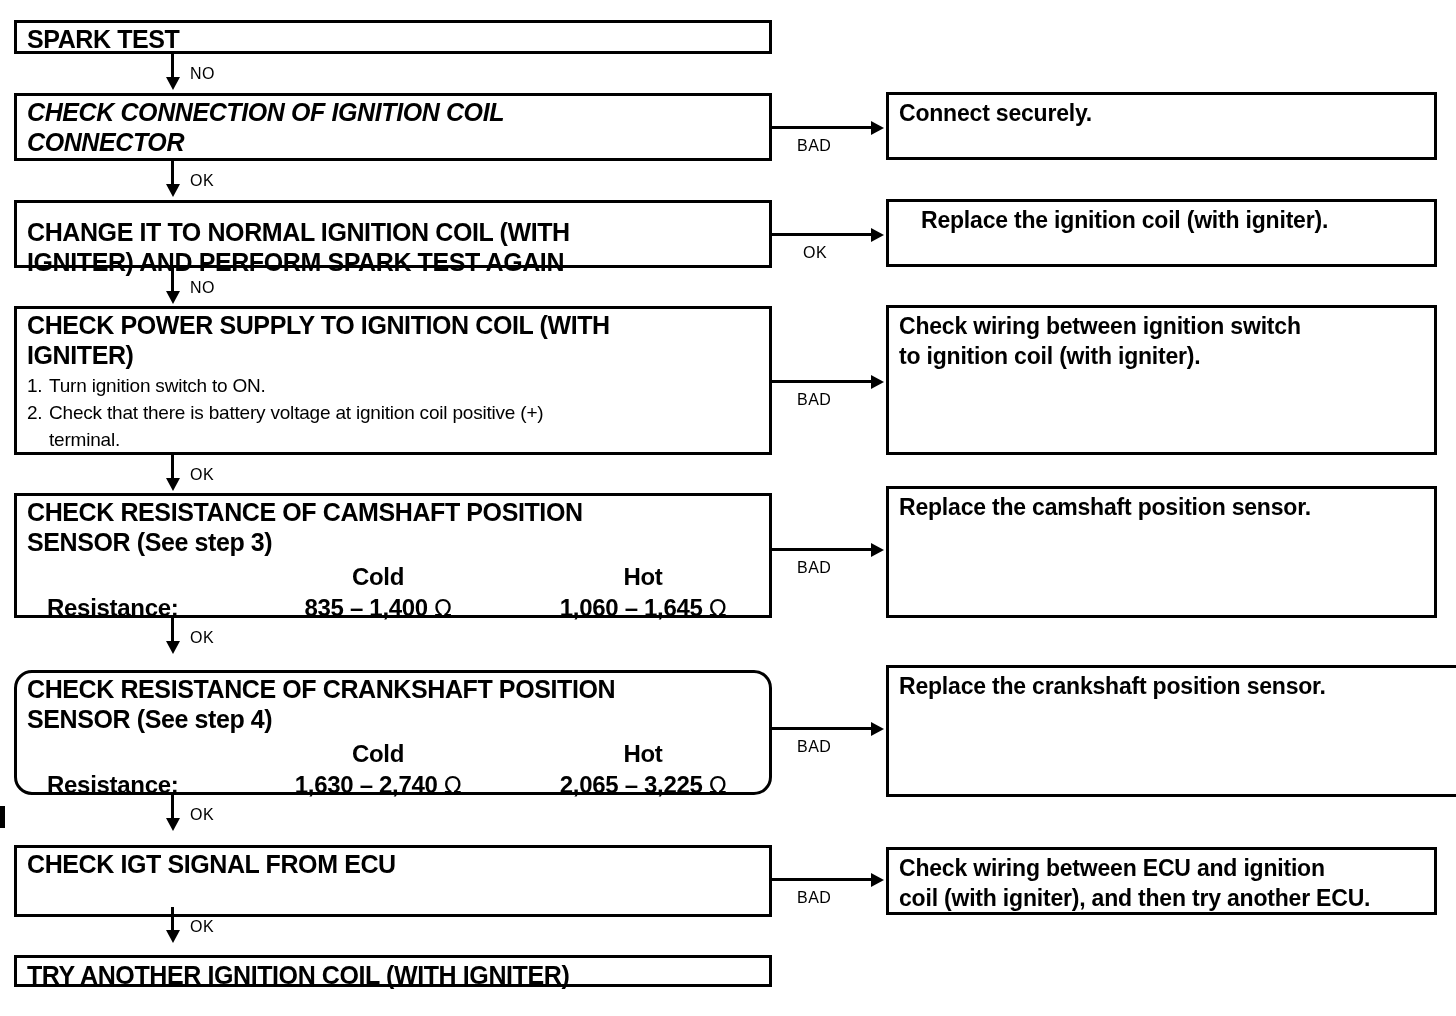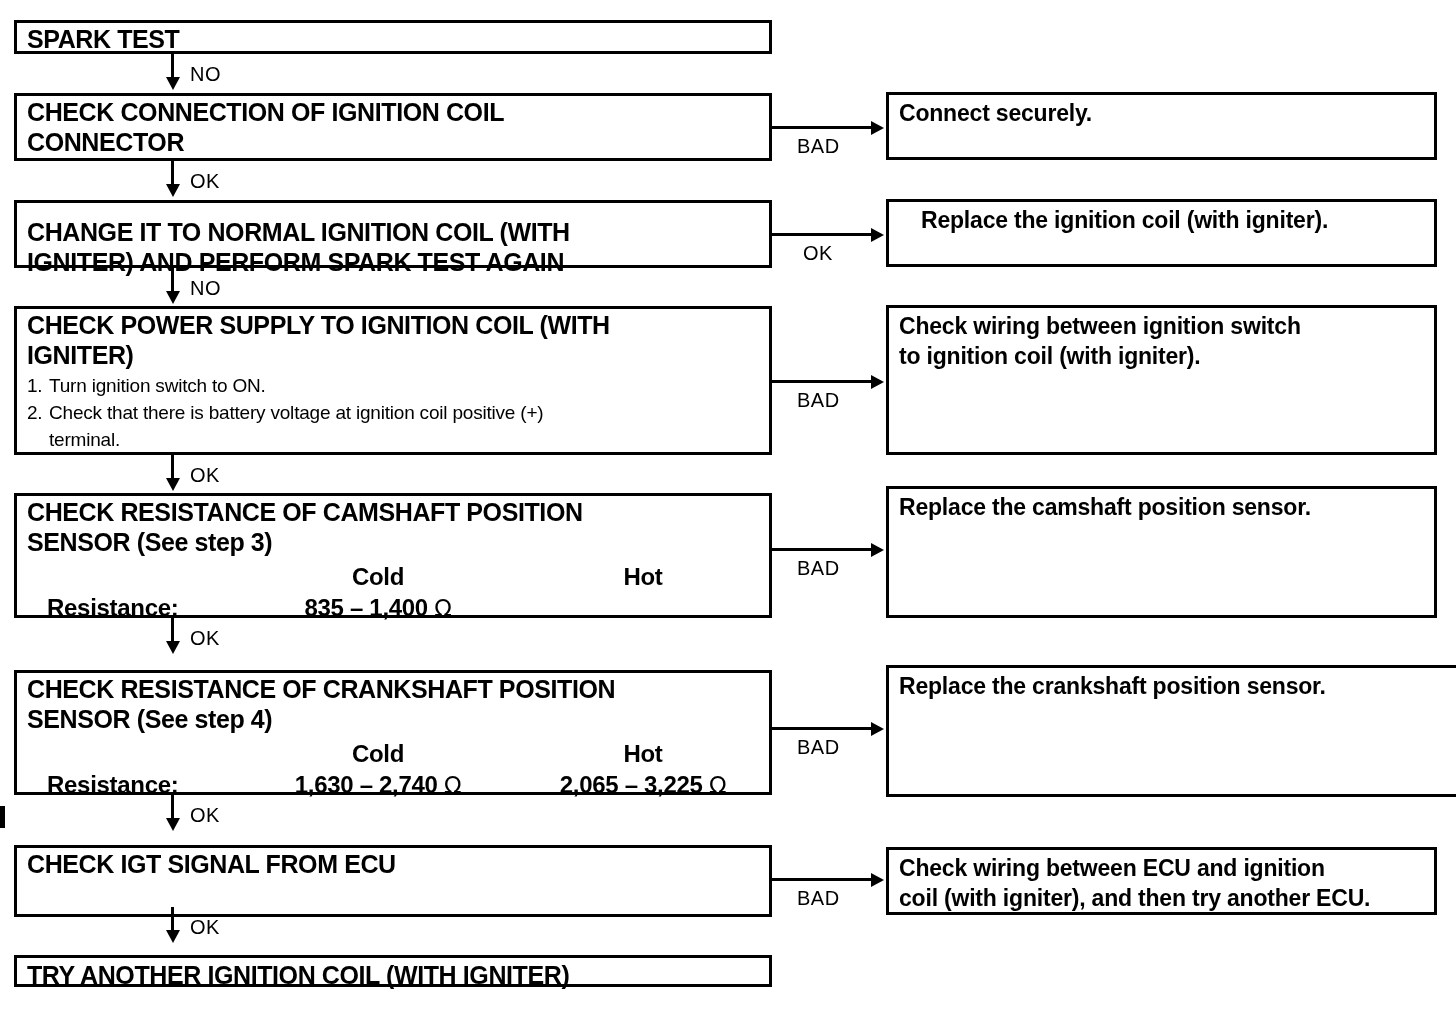--- a/index.html
+++ b/index.html
@@ -126,21 +126,21 @@
   .arrow-right {
     position: absolute;
     width: 0;
     height: 0;
     border-top: 7px solid transparent;
     border-bottom: 7px solid transparent;
     border-left: 13px solid #000000;
   }
   .edge-label {
     position: absolute;
-    font-size: 20px;
+    font-size: 16px;
     line-height: 24px;
     letter-spacing: 0.5px;
     white-space: nowrap;
   }
   .speck {
     position: absolute;
     background: #000000;
   }
 </style>
 </head>
@@ -151,21 +151,21 @@
   <div class="box" style="left:14px; top:20px; width:758px; height:34px;">
     <div class="box-inner" style="padding-top:1px;">
       <div class="hdg">SPARK TEST</div>
     </div>
   </div>
 
   <div class="vline" style="left:171px; top:54px; height:28px;"></div>
   <div class="arrow-down" style="left:166px; top:77px;"></div>
   <div class="edge-label" style="left:190px; top:62px;">NO</div>
 
-  <div class="box" style="left:14px; top:93px; width:758px; height:68px;">
+  <div class="box" style="left:14px; top:93px; width:758px; height:68px;font-style:italic;">
     <div class="box-inner" style="padding-top:1px;">
       <div class="hdg">CHECK CONNECTION OF IGNITION COIL
 CONNECTOR</div>
     </div>
   </div>
   <div class="hline" style="left:772px; top:126px; width:100px;"></div>
   <div class="arrow-right" style="left:871px; top:121px;"></div>
   <div class="edge-label" style="left:797px; top:134px;">BAD</div>
   <div class="box right" style="left:886px; top:92px; width:551px; height:68px;">
     <div class="box-inner" style="padding-top:3px;">
@@ -233,38 +233,39 @@
 SENSOR (See step 3)</div>
       <div class="res-table">
         <div class="res-head">
           <span class="res-label"></span>
           <span class="res-c1">Cold</span>
           <span class="res-c2">Hot</span>
         </div>
         <div class="res-vals">
           <span class="res-label">Resistance:</span>
           <span class="res-c1"><span>835 – 1,400</span> <span class="ohm">Ω</span></span>
+          <span class="res-c2"><span>1,060 – 1,645</span> <span class="ohm">Ω</span></span>
         </div>
       </div>
     </div>
   </div>
   <div class="hline" style="left:772px; top:548px; width:100px;"></div>
   <div class="arrow-right" style="left:871px; top:543px;"></div>
   <div class="edge-label" style="left:797px; top:556px;">BAD</div>
   <div class="box right" style="left:886px; top:486px; width:551px; height:132px;">
     <div class="box-inner" style="padding-top:3px;">
       <div class="plain">Replace the camshaft position sensor.</div>
     </div>
   </div>
 
   <div class="vline" style="left:171px; top:618px; height:28px;"></div>
   <div class="arrow-down" style="left:166px; top:641px;"></div>
   <div class="edge-label" style="left:190px; top:626px;">OK</div>
 
-  <div class="box" style="left:14px; top:670px; width:758px; height:125px;">
+  <div class="box" style="left:14px; top:670px; width:758px; height:125px;border-radius:18px;">
     <div class="box-inner" style="padding-top:1px;">
       <div class="hdg">CHECK RESISTANCE OF CRANKSHAFT POSITION
 SENSOR (See step 4)</div>
       <div class="res-table">
         <div class="res-head">
           <span class="res-label"></span>
           <span class="res-c1">Cold</span>
           <span class="res-c2">Hot</span>
         </div>
         <div class="res-vals">

